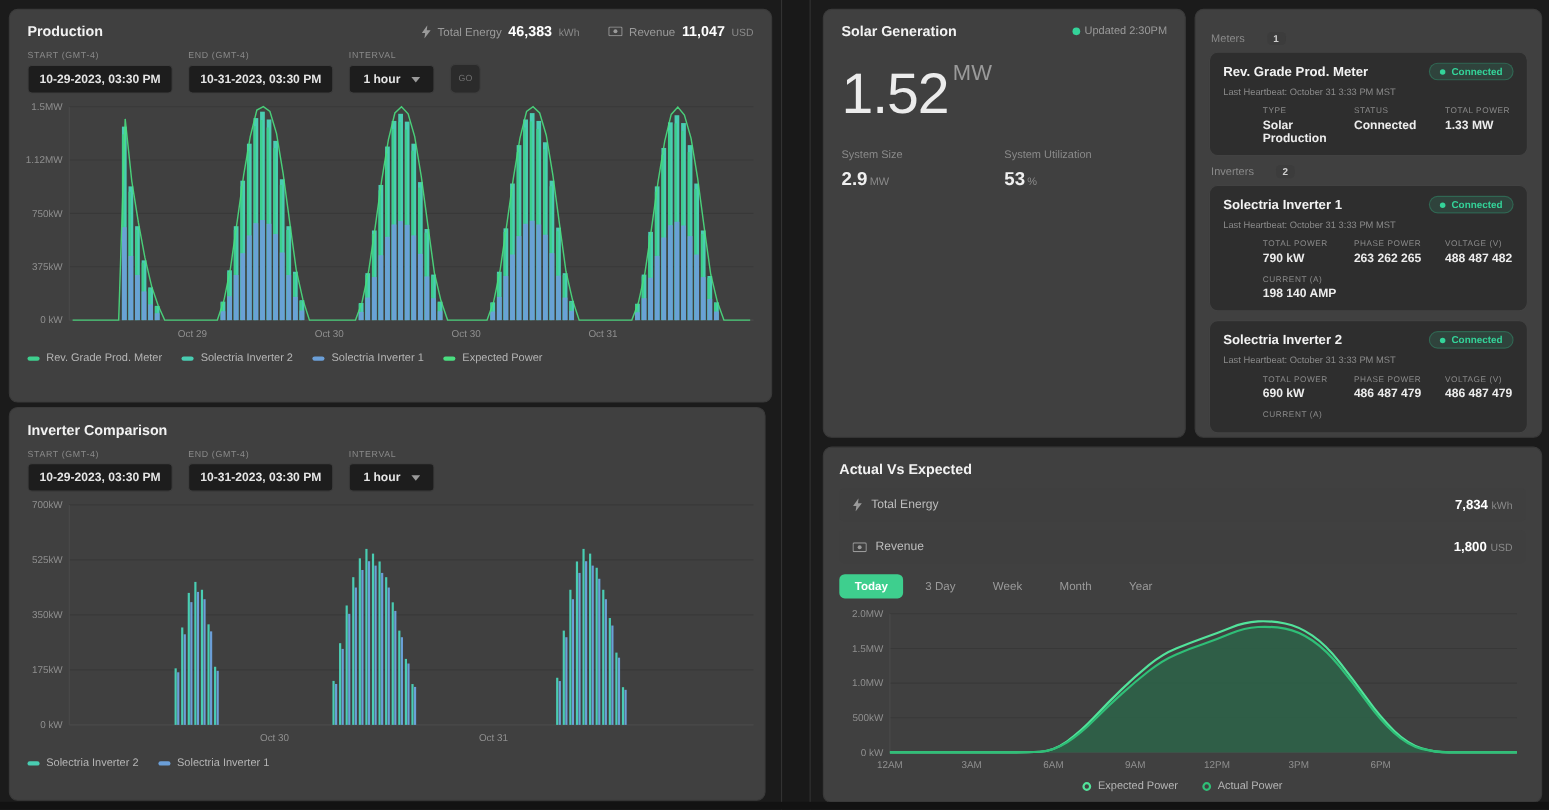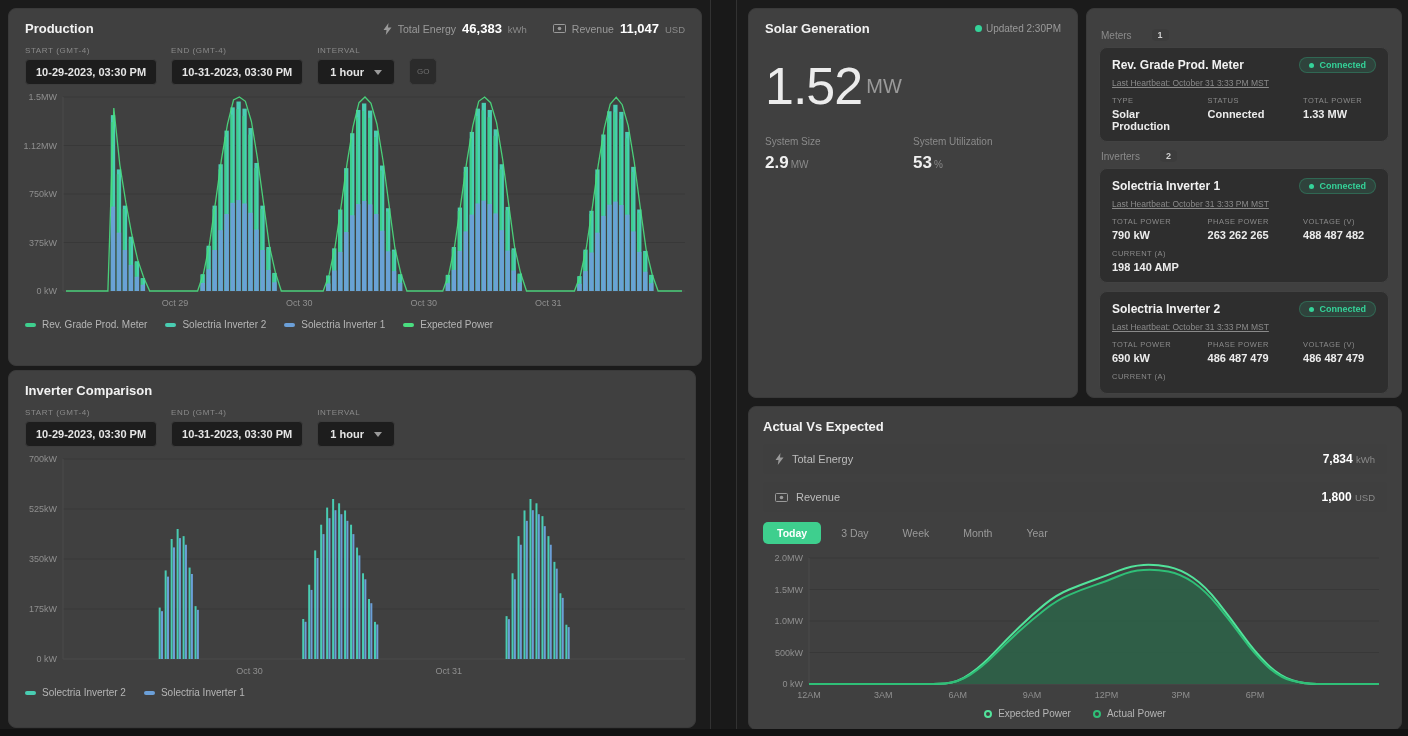--- a/index.html
+++ b/index.html
@@ -32,42 +32,42 @@
 
   .chart-wrap { padding:2px 8px 0 8px; }
   .legend { display:flex; gap:18px; padding:4px 16px; align-items:center; }
   .litem { display:flex; align-items:center; gap:6px; }
   .lmark { width:11px; height:4px; border-radius:2px; display:inline-block; }
   .llabel { font-size:10px; color:#b5b5b5; }
 
   
   .status { display:flex; align-items:center; gap:4px; font-size:10px; color:#9a9a9a; }
   .gdot { width:7px; height:7px; border-radius:50%; background:#34d399; }
-  .bigval { padding:14px 16px 4px 16px; display:flex; align-items:center; }
+  .bigval { padding:14px 16px 4px 16px; display:flex; align-items:flex-start; }
   .bigval .v { font-size:52px; font-weight:300; color:#ececec; letter-spacing:-1px; }
   .bigval .u { font-size:20px; color:#9a9a9a; margin-left:4px; }
   .metrics { display:flex; padding:16px; gap:0; }
   .metric { flex:1; }
   .mlabel { font-size:10px; color:#8a8a8a; margin-bottom:6px; }
   .mval { font-size:17px; font-weight:bold; color:#f0f0f0; }
   .mval .mu { font-size:10px; color:#8a8a8a; font-weight:normal; margin-left:2px; }
 
   
   #panel-hardware { padding:12px 12px; }
   .hw-title { font-size:13px; font-weight:bold; color:#f2f2f2; margin-bottom:10px; }
   .hsec { display:flex; align-items:center; gap:20px; margin:8px 2px 6px 2px; }
   .hsec-label { font-size:10px; color:#8a8a8a; }
   .count-pill { background:#3c3c3c; color:#cfcfcf; font-size:9px; border-radius:4px; padding:1px 6px; font-weight:bold; }
   .hcard { background:#2e2e2e; border:1px solid #424242; border-radius:8px; padding:9px 12px; margin-bottom:8px; }
   .hc-head { display:flex; justify-content:space-between; align-items:center; }
   .hc-name { font-size:12px; font-weight:bold; color:#f2f2f2; }
   .badge { display:flex; align-items:center; gap:5px; background:rgba(52,211,153,.13); border:1px solid rgba(52,211,153,.25); color:#34d399; border-radius:10px; padding:2px 9px; font-size:9px; font-weight:bold; }
   .bdot { width:5px; height:5px; border-radius:50%; background:#34d399; }
-  .hc-sub { font-size:8.5px; color:#8a8a8a; margin:5px 0 8px 0;text-decoration:underline; }
-  .hc-grid { display:grid; grid-template-columns:1.2fr 1.2fr 1fr; gap:20px 8px; }
+  .hc-sub { font-size:8.5px; color:#8a8a8a; margin:5px 0 8px 0; }
+  .hc-grid { display:grid; grid-template-columns:1.2fr 1.2fr 1fr; gap:20px 8px;margin-left:36px; }
   .hfield .flabel { font-size:7.5px; letter-spacing:.5px; color:#8a8a8a; text-transform:uppercase; margin-bottom:3px; }
   .hfield .fval { font-size:11px; font-weight:bold; color:#ececec; }
   .hc-grid2 { margin-top:8px; }
 
   
   #panel-ave { padding:12px 14px; }
   .ave-title { font-size:13px; font-weight:bold; color:#f2f2f2; margin-bottom:10px; }
   .stat-row { background:#3f3f3f; border-radius:4px; height:30px; display:flex; align-items:center; justify-content:space-between; padding:0 12px; margin-bottom:8px; }
   .sr-left { display:flex; align-items:center; gap:8px; font-size:11px; color:#bdbdbd; }
   .sr-right { font-size:12px; font-weight:bold; color:#ffffff; }

